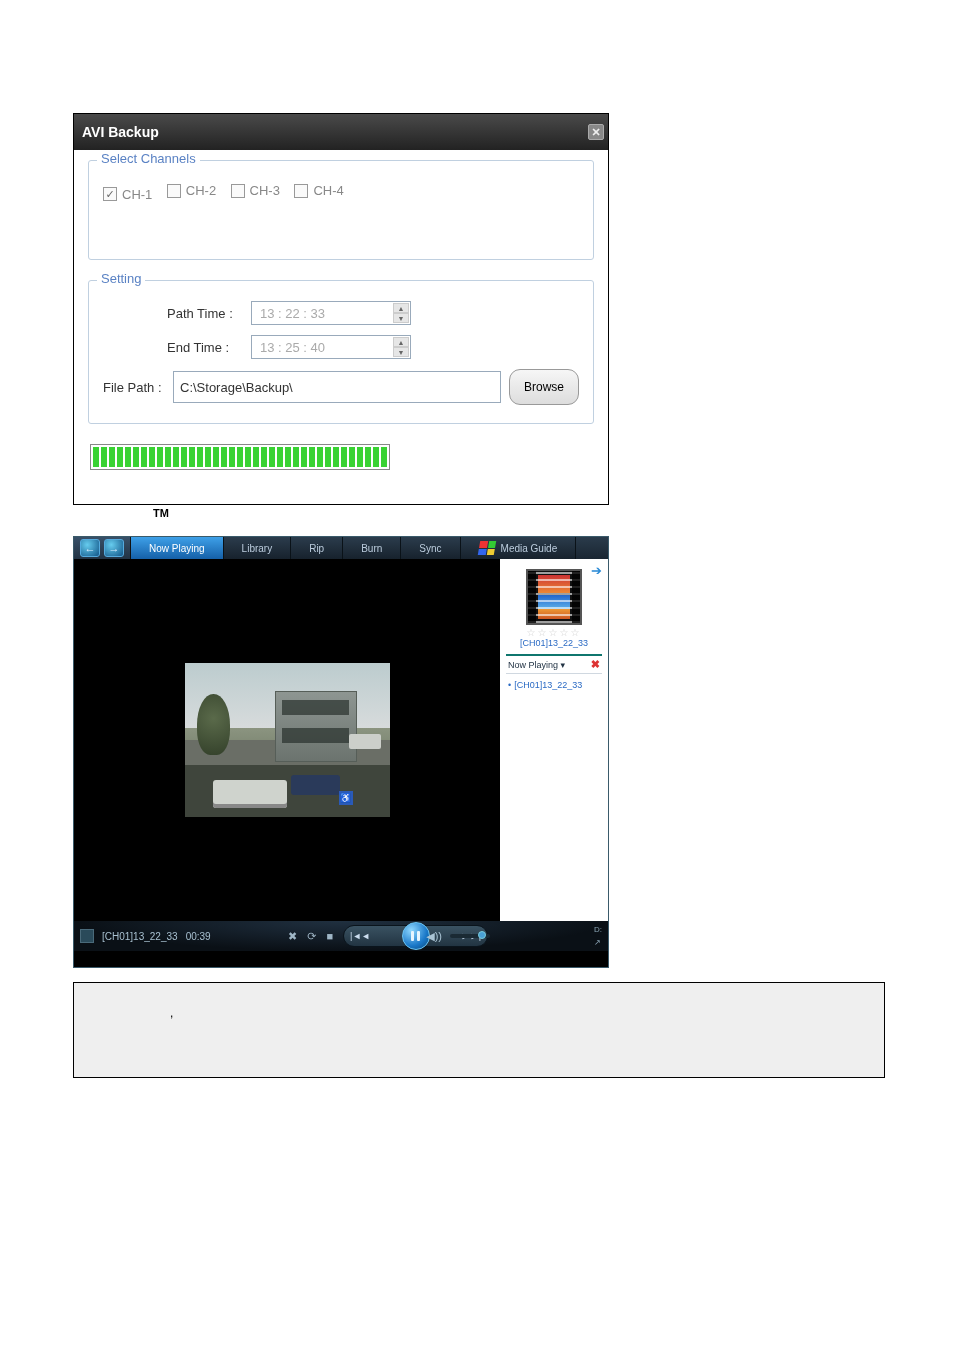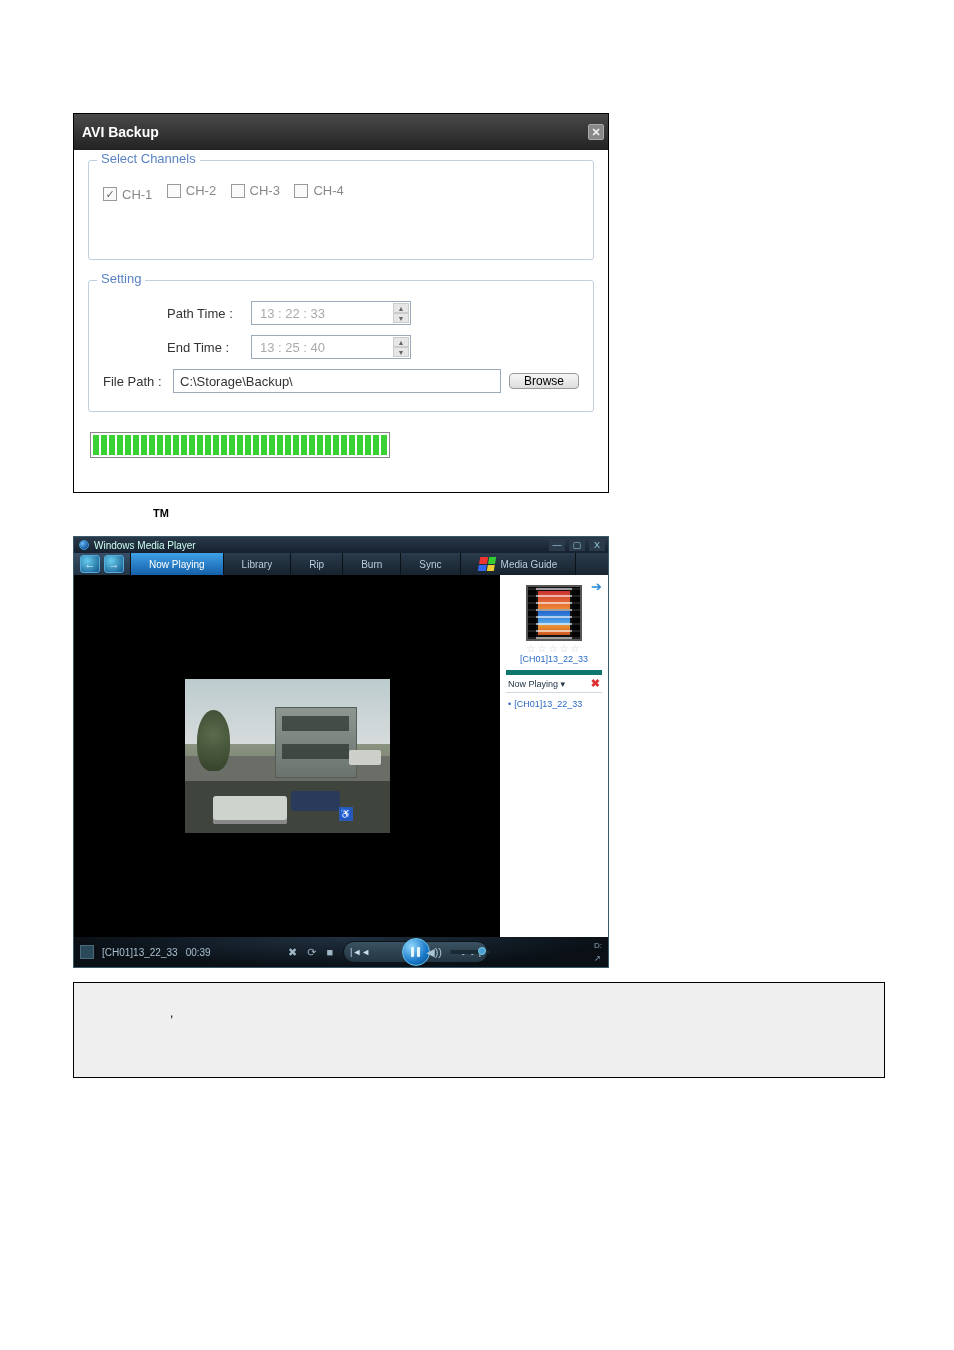--- a/index.html
+++ b/index.html
@@ -106,32 +106,32 @@
   }
   .spinbox .spins div {
     flex: 1; background: #e6e6e6; border: 1px solid #ccc;
     display: flex; align-items: center; justify-content: center;
     font-size: 7px; color: #666; cursor: pointer;
   }
   .pathrow { display: flex; align-items: center; margin-bottom: 4px; }
   .pathrow .plbl { width: 70px; font-size: 13px; color: #333; }
   .pathrow .pinput {
     flex: 1;
-    height: 24px;
+    height: 32px;
     border: 1px solid #9ab;
     padding: 0 6px;
     font-size: 13px;
     color: #333;
   }
   .pathrow .browse {
-    width: 70px; height: 16px;
+    width: 70px; height: 36px;
     margin-left: 8px;
     background: linear-gradient(#f6f6f6,#ddd);
     border: 1px solid #999;
-    border-radius: 4px;
+    border-radius: 11px;
     font-size: 12px;
     cursor: pointer;
   }
   .progress-outer {
     height: 26px;
     border: 1px solid #888;
     width: 300px;
     padding: 2px;
     margin: 12px 2px 20px 2px;
     background: #fff;
@@ -316,21 +316,21 @@
   .wmp-thumb .a { position:absolute; left:10px; right:10px; top:4px; height:18px;
     background: linear-gradient(#c33,#e83);}
   .wmp-thumb .b { position:absolute; left:10px; right:10px; top:24px; height:16px;
     background: linear-gradient(#26c,#6be);}
   .wmp-thumb .c { position:absolute; left:10px; right:10px; bottom:4px; height:10px;
     background: linear-gradient(#e93,#c52);}
   .wmp-stars { text-align:center; color:#d0d0d0; letter-spacing:2px; font-size:10px;}
   .wmp-thumb-label { text-align:center; color:#2a6ac4; font-size:9px; margin-bottom:6px;}
   .wmp-np-hdr {
     display:flex; justify-content:space-between; align-items:center;
-    border-top:5px solid #0f766e; border-bottom:1px solid #d0d8e0;
+    border-top:2px solid #0f766e; border-bottom:1px solid #d0d8e0;
     padding:2px 2px; margin-bottom:4px;
   }
   .wmp-np-hdr .x { color:#d33; font-weight:bold; cursor:pointer; font-size:11px;}
   .wmp-np-item { color:#2a6ac4; padding:2px 2px; cursor:pointer;}
   .wmp-np-item::before { content:"•"; margin-right:3px;}
 
   .wmp-bottom {
     height: 30px;
     background: radial-gradient(ellipse at 50% 0%, #203040 0%, #0a1016 70%);
     display:flex; align-items:center;
@@ -491,31 +491,20 @@
     <div class="progress-outer">
       <div class="progress-inner"></div>
     </div>
 
   </div>
 </div>
 
 <div class="tm">TM</div>
 
 <div class="wmp">
-  <div class="wmp-titlebar">
-    <div class="tleft">
-      <div class="tico"></div>
-      <span>Windows Media Player</span>
-    </div>
-    <div class="wbtns">
-      <div>—</div>
-      <div>▢</div>
-      <div>X</div>
-    </div>
-  </div>
 
   <div class="wmp-toolbar">
     <div class="wmp-nav">
       <div class="navbtn">←</div>
       <div class="navbtn">→</div>
     </div>
     <div class="wmp-tabs">
       <div class="wmp-tab active">Now Playing</div>
       <div class="wmp-tab">Library</div>
       <div class="wmp-tab">Rip</div>

